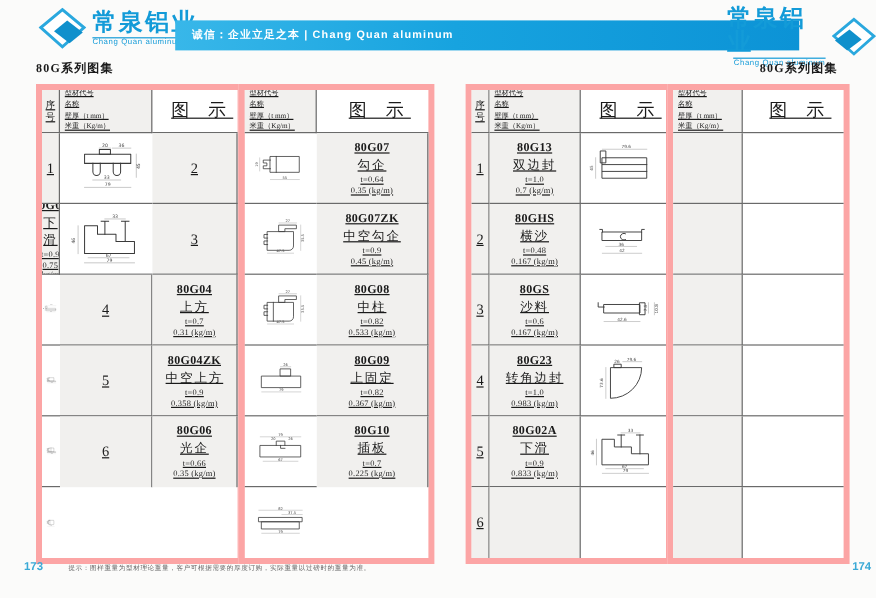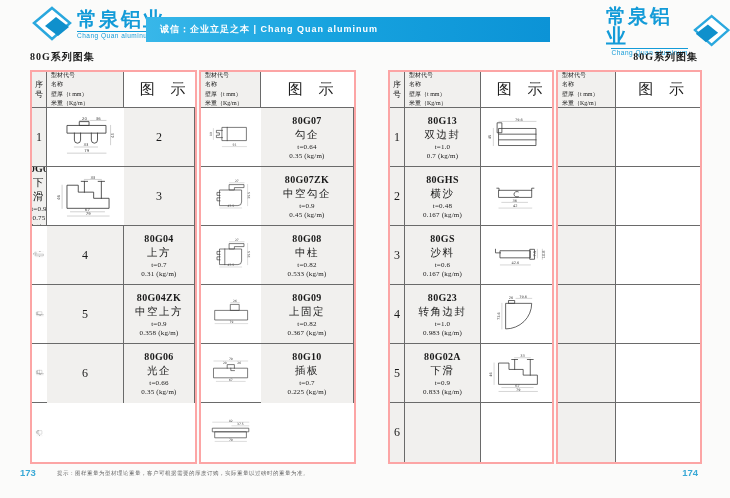--- a/index.html
+++ b/index.html
@@ -14,40 +14,40 @@
   .logo-left{left:32px;top:6px;}
   .logo-right{left:606px;top:6px;flex-direction:row-reverse;}
   .logo svg{width:40px;height:36px;}
   .logo-right svg{transform:scaleX(-1);}
   .logo .txt{display:flex;flex-direction:column;line-height:1;}
   .logo .cn{font-family:"Liberation Sans","DejaVu Sans",sans-serif;font-weight:bold;
     font-size:20px;color:#139bd8;letter-spacing:2px;}
   .logo .en{font-family:"Liberation Sans","DejaVu Sans",sans-serif;font-size:6.5px;
     color:#139bd8;border-top:1.5px solid #139bd8;margin-top:2px;padding-top:1px;letter-spacing:.5px;}
   .banner{
-    position:absolute;left:146px;top:17px;width:404px;height:25px;box-sizing:border-box;
+    position:absolute;left:146px;top:17px;width:520px;height:25px;box-sizing:border-box;
     background:linear-gradient(90deg,#38b7e9 0%,#17a3df 45%,#0c93d6 100%);
     display:flex;align-items:center;justify-content:space-between;padding:0 14px;
   }
   .banner span{
     color:#fff;font-family:"Liberation Sans","DejaVu Sans",sans-serif;
     font-size:9px;font-weight:bold;letter-spacing:1px;white-space:nowrap;
   }
   
   .ptitle{position:absolute;top:50px;font-size:10px;font-weight:bold;letter-spacing:1px;}
   .ptitle.l{left:30px;}
   .ptitle.r{right:32px;}
   .pageno{position:absolute;top:467px;font-family:"Liberation Sans","DejaVu Sans",sans-serif;
     font-size:9.5px;font-weight:bold;color:#3aa9d6;}
   .pageno.l{left:20px;}
-  .pageno.r{right:32px;margin-left:20px;}
+  .pageno.r{right:4px;margin-left:20px;}
   .footnote{position:absolute;left:57px;top:470px;font-size:5.5px;color:#666;letter-spacing:.5px;}
   
-  .tbl{position:absolute;top:70px;border:2px solid #fca5a5;display:grid;
-       grid-template-rows:36px repeat(6,59px);background:#fff;}
+  .tbl{position:absolute;top:70px;border:5px solid #fca5a5;display:grid;
+       grid-template-rows:36px repeat(6,59px);background:#fff;text-decoration:underline;}
   .t1{left:30px;width:163px;grid-template-columns:15px 77px 1fr;}
   .t2{left:199px;width:153px;grid-template-columns:60px 1fr;}
   .t3{left:388px;width:162px;grid-template-columns:15px 76px 1fr;}
   .t4{left:556px;width:142px;grid-template-columns:58px 1fr;}
   .c{border-right:1px solid #6a6a6a;border-bottom:1px solid #6a6a6a;
      display:flex;align-items:center;justify-content:center;overflow:hidden;box-sizing:border-box;}
   .c.last{border-right:none;}
   .c.bend{border-bottom:none;}
   .shade{background:#f1f0ee;}
   .h-seq{font-size:8px;line-height:1.25;text-align:center;word-break:break-all;padding:2px 3px;}

